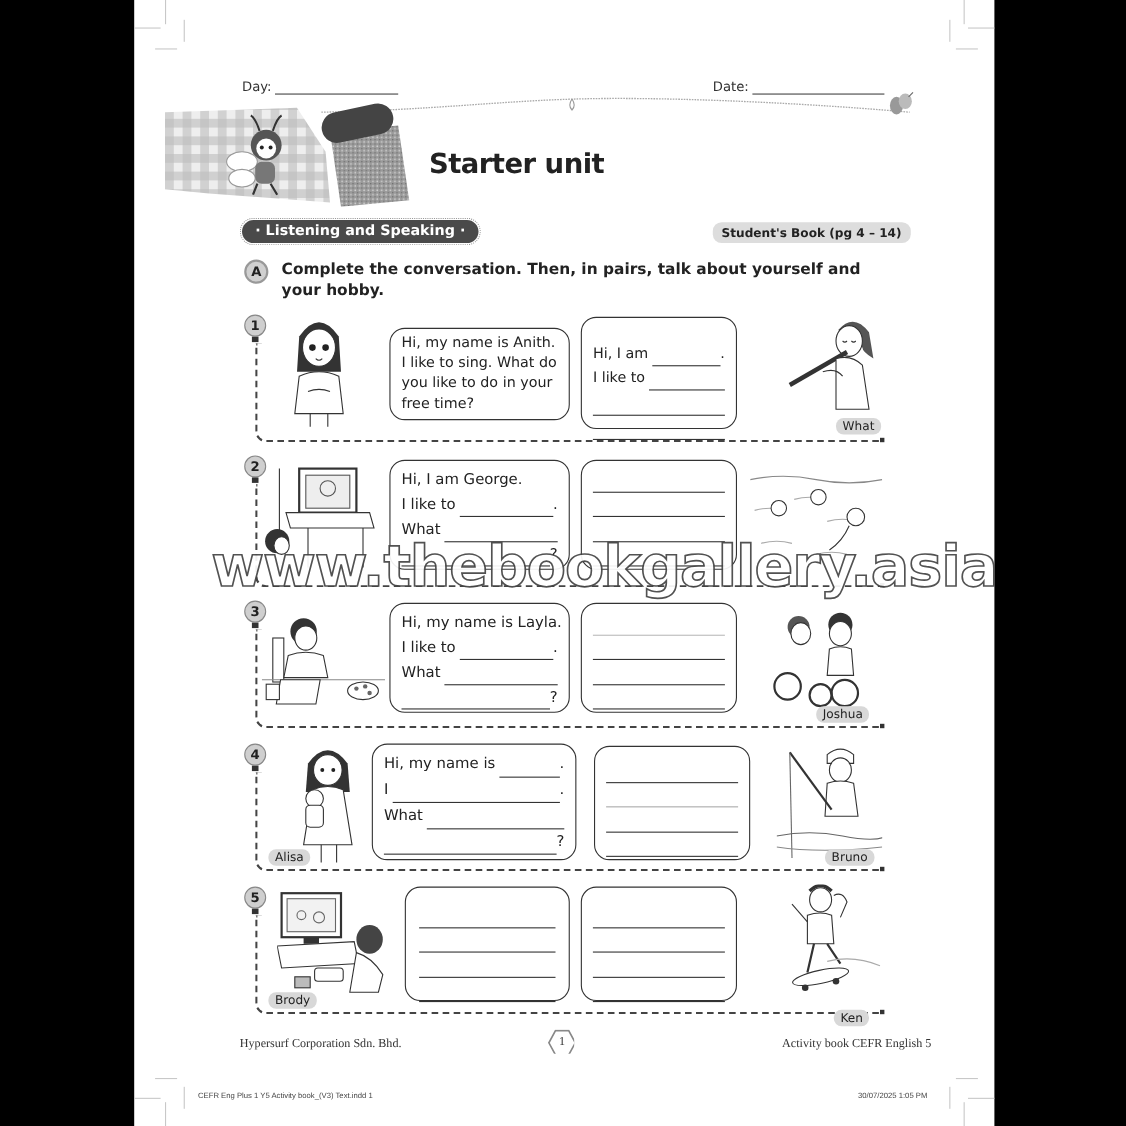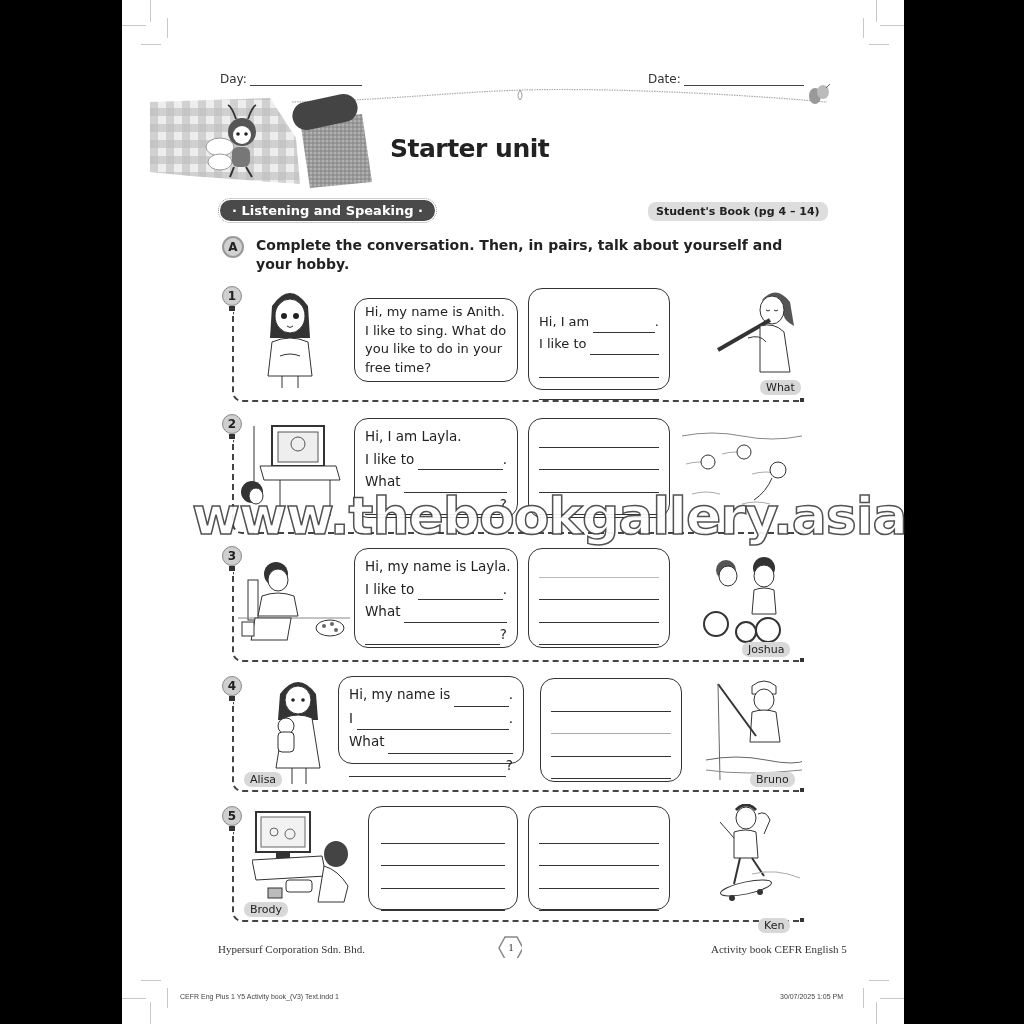--- a/index.html
+++ b/index.html
@@ -193,21 +193,21 @@
       <rect x="38" y="12" width="40" height="30" fill="#eee" stroke="#555"></rect>
       <circle cx="58" cy="24" r="7" fill="none" stroke="#555"></circle>
       <path d="M20 46 L96 46 L100 60 L24 60 Z" fill="#fff" stroke="#333"></path>
       <line x1="40" y1="60" x2="40" y2="96" stroke="#333"></line>
         <line x1="90" y1="60" x2="90" y2="96" stroke="#333"></line>
       <circle cx="12" cy="72" r="11" fill="#333"></circle>
       <ellipse cx="16" cy="76" rx="7" ry="8" fill="#fff" stroke="#333"></ellipse>
     </svg>
 
     <div class="bubble" style="left:232px;top:418px;width:164px;height:100px;">
-      <div class="ln">Hi, I am Layla.</div>
+      <div class="ln">Hi, I am George.</div>
       <div class="ln">
           <span>I like to</span>
           <span class="blank"></span>
           <span>.</span>
         </div>
       <div class="ln">
           <span>What</span>
           <span class="blank"></span>
         </div>
       <div class="ln">
@@ -312,21 +312,21 @@
       <circle cx="27" cy="24" r="1.8" fill="#222"></circle>
         <circle cx="37" cy="24" r="1.8" fill="#222"></circle>
       <path d="M18 42 q14 -6 28 0 l8 50 l-44 0 z" fill="#fff" stroke="#333"></path>
       <circle cx="20" cy="50" r="8" fill="#fff" stroke="#333"></circle>
       <rect x="12" y="56" width="16" height="20" rx="4" fill="#fff" stroke="#333"></rect>
       <line x1="26" y1="92" x2="26" y2="108" stroke="#333"></line>
         <line x1="40" y1="92" x2="40" y2="108" stroke="#333"></line>
     </svg>
     <div class="name-tag" style="left:122px;top:772px;">Alisa</div>
 
-    <div class="bubble" style="left:216px;top:676px;width:186px;height:88px;padding:6px 10px;line-height:23.5px;">
+    <div class="bubble" style="left:216px;top:676px;width:186px;height:106px;padding:6px 10px;line-height:23.5px;">
       <div class="ln">
           <span>Hi, my name is</span>
           <span class="blank"></span>
           <span>.</span>
         </div>
       <div class="ln">
           <span>I</span>
           <span class="blank"></span>
           <span>.</span>
         </div>

